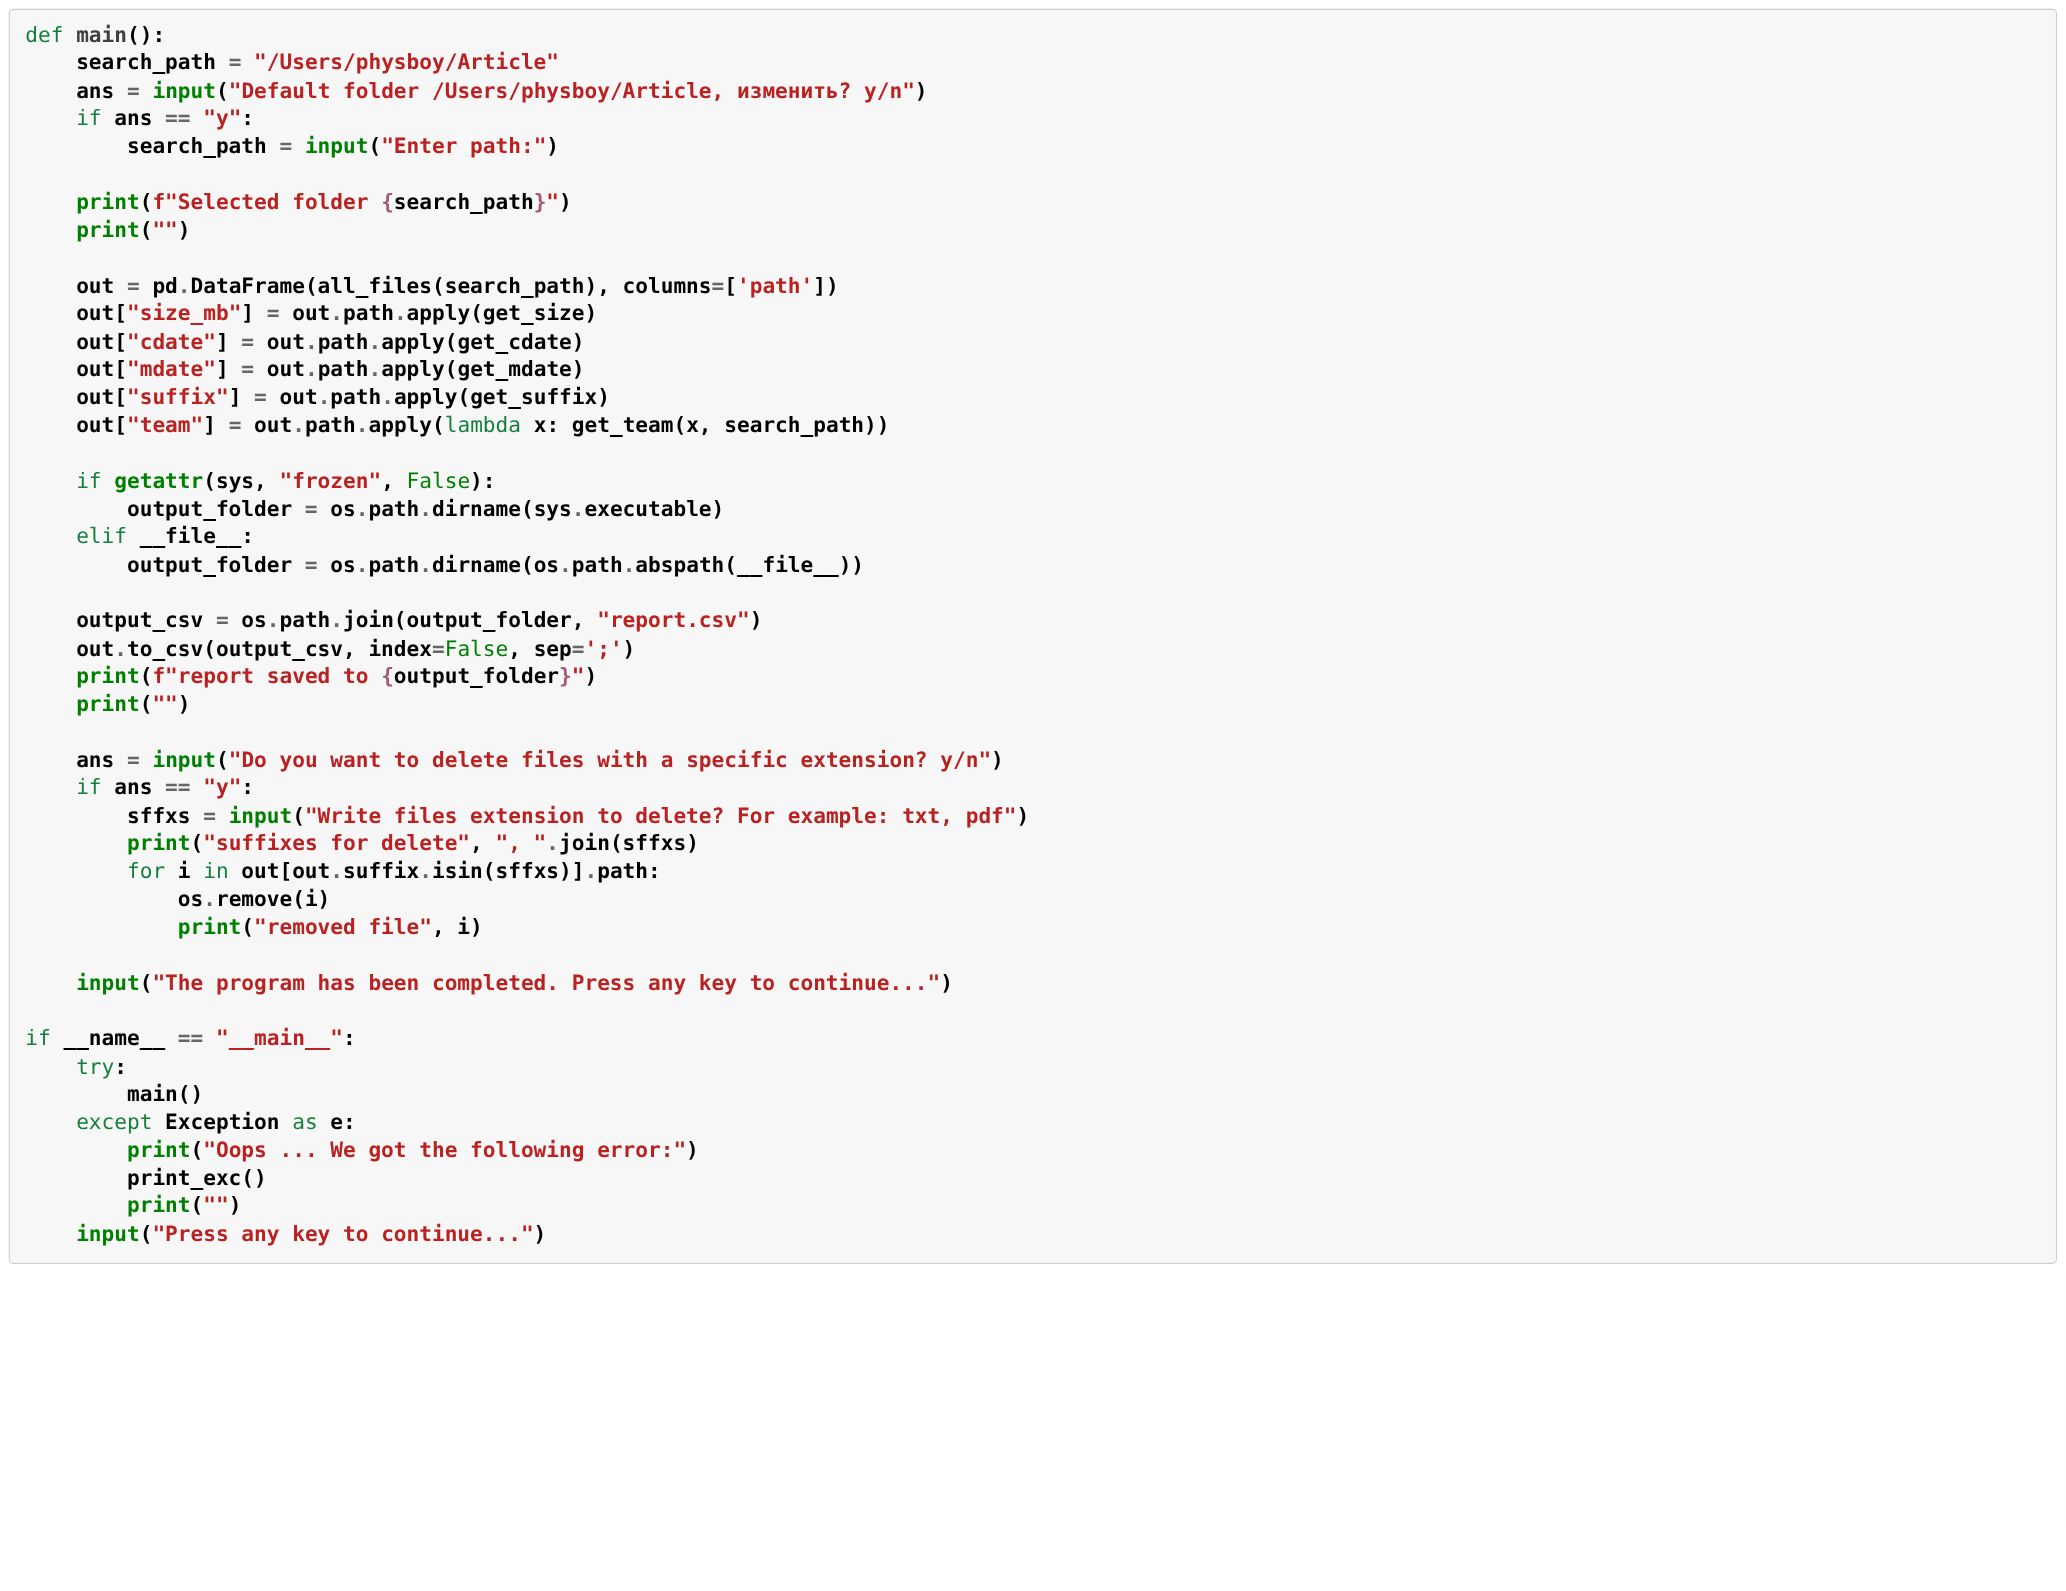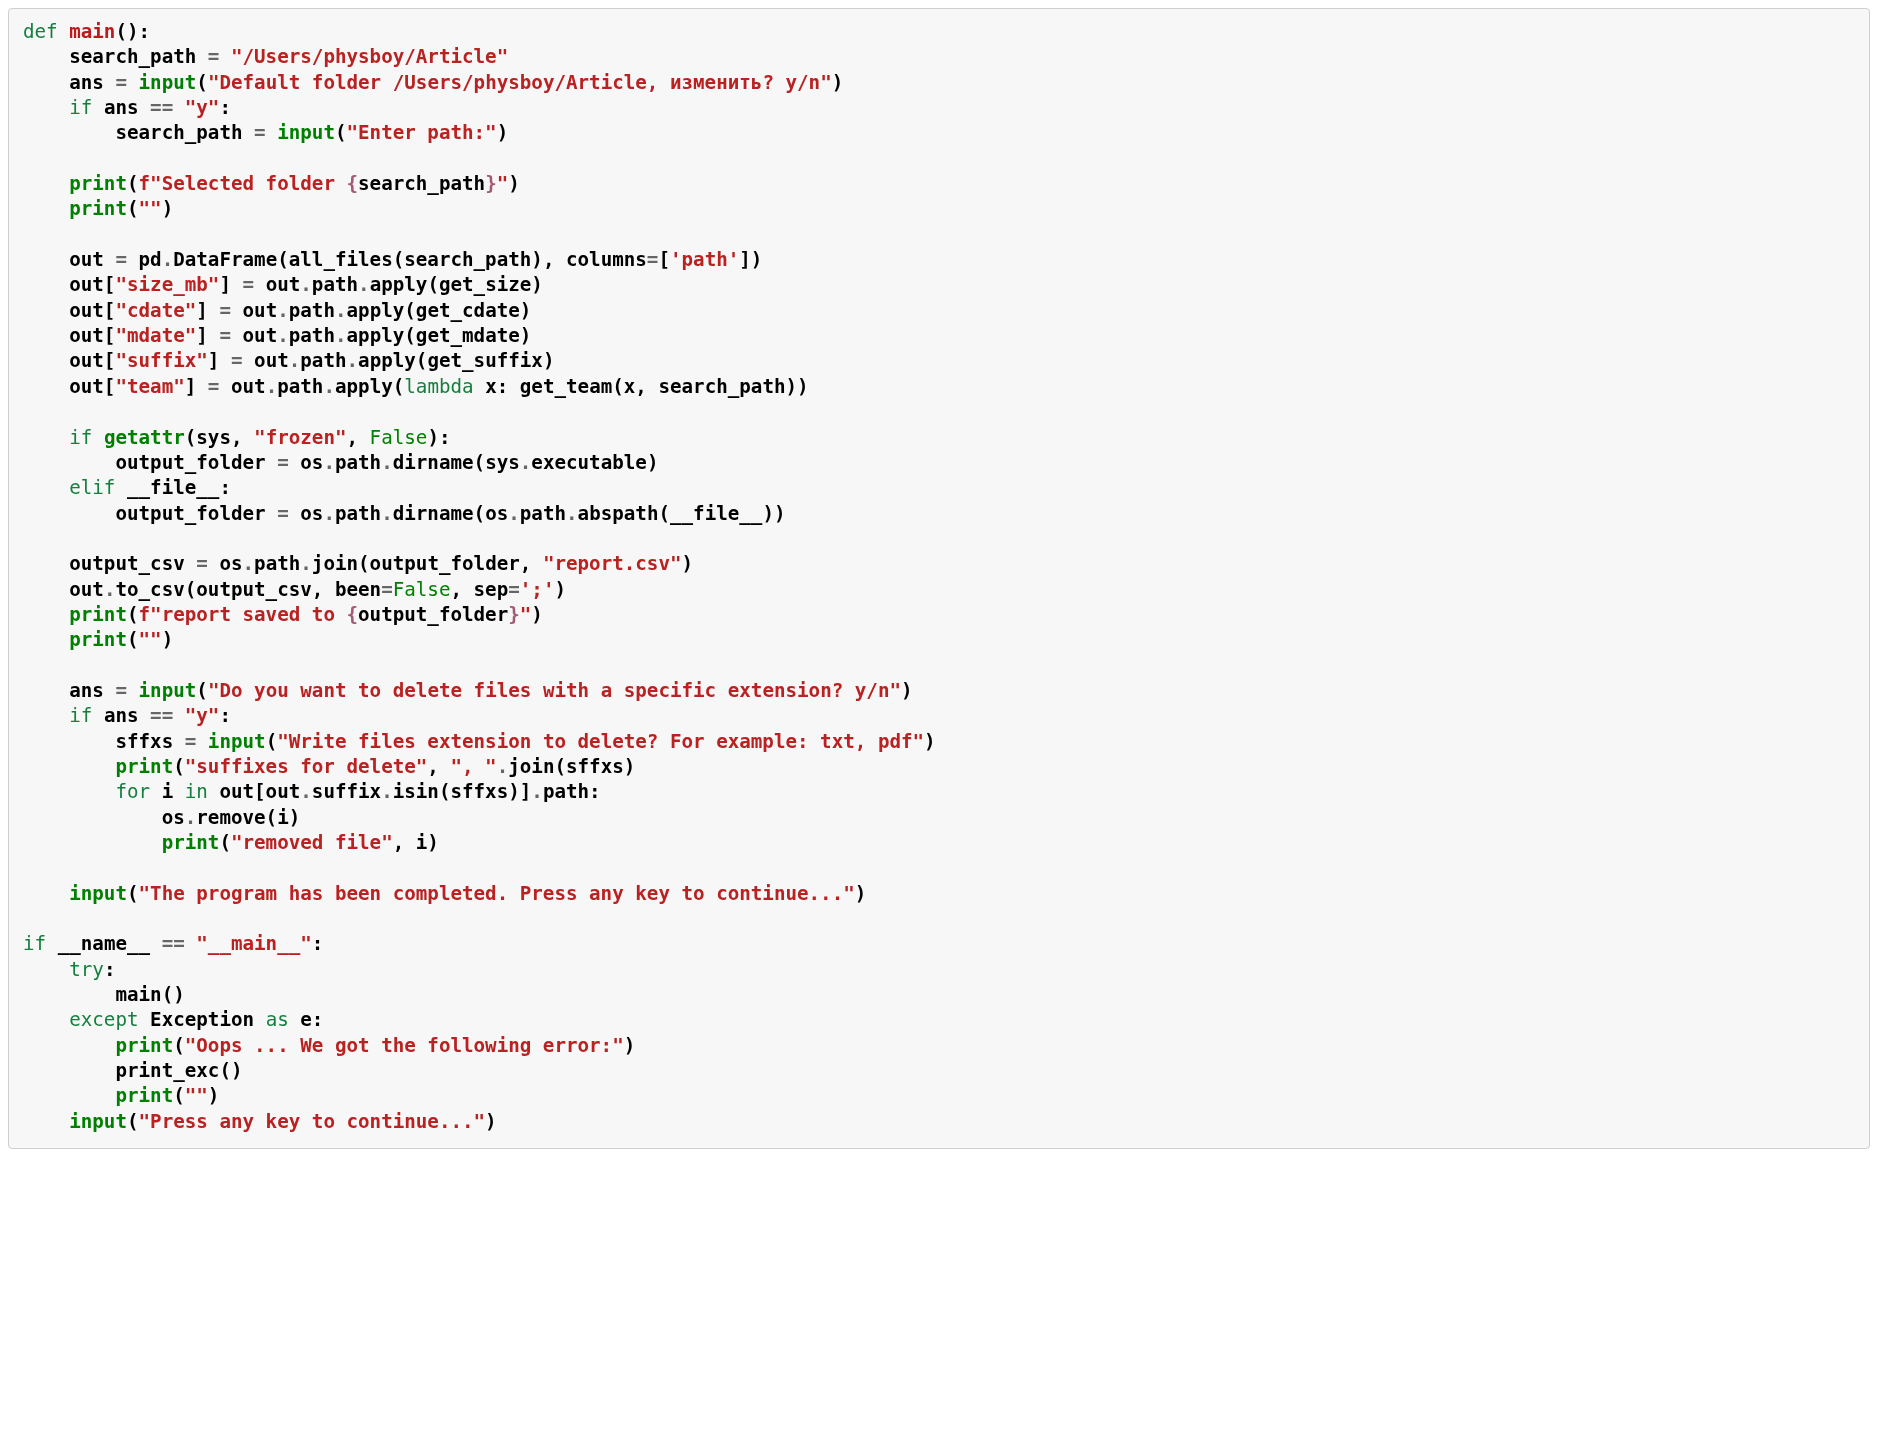--- a/index.html
+++ b/index.html
@@ -19,21 +19,21 @@
     margin: 0;
     font-family: "Menlo", "Consolas", "DejaVu Sans Mono", monospace;
     font-size: 19.2px;
     line-height: 1.32;
     white-space: pre;
     color: #000;
     font-weight: 600;
   }
   .k  { color: #15803d; font-weight: 400; }
   .kc { color: #008000; font-weight: 400; }
-  .nf { color: #b91c1c; margin-top: 24px; }
+  .nf { color: #404040; margin-top: 24px; }
   .nb { color: #008000; text-align: center; }
   .s  { color: #ba2121; }
   .si { color: #a45a77; font-weight: 700; }
   .o  { color: #666666; }
 </style>
 </head>
 <body>
 
 <div class="code-container">
 <pre><span class="k">def</span><span> </span><span class="nf">main</span><span>():</span>
@@ -51,21 +51,21 @@
 <span>    </span><span>out[</span><span class="s">"mdate"</span><span>] </span><span class="o">=</span><span> out</span><span class="o">.</span><span>path</span><span class="o">.</span><span>apply(get_mdate)</span>
 <span>    </span><span>out[</span><span class="s">"suffix"</span><span>] </span><span class="o">=</span><span> out</span><span class="o">.</span><span>path</span><span class="o">.</span><span>apply(get_suffix)</span>
 <span>    </span><span>out[</span><span class="s">"team"</span><span>] </span><span class="o">=</span><span> out</span><span class="o">.</span><span>path</span><span class="o">.</span><span>apply(</span><span class="k">lambda</span><span> x: get_team(x, search_path))</span>
 
 <span>    </span><span class="k">if</span><span> </span><span class="nb">getattr</span><span>(sys, </span><span class="s">"frozen"</span><span>, </span><span class="kc">False</span><span>):</span>
 <span>        </span><span>output_folder </span><span class="o">=</span><span> os</span><span class="o">.</span><span>path</span><span class="o">.</span><span>dirname(sys</span><span class="o">.</span><span>executable)</span>
 <span>    </span><span class="k">elif</span><span> </span><span>__file__</span><span>:</span>
 <span>        </span><span>output_folder </span><span class="o">=</span><span> os</span><span class="o">.</span><span>path</span><span class="o">.</span><span>dirname(os</span><span class="o">.</span><span>path</span><span class="o">.</span><span>abspath(__file__))</span>
 
 <span>    </span><span>output_csv </span><span class="o">=</span><span> os</span><span class="o">.</span><span>path</span><span class="o">.</span><span>join(output_folder, </span><span class="s">"report.csv"</span><span>)</span>
-<span>    </span><span>out</span><span class="o">.</span><span>to_csv(output_csv, been</span><span class="o">=</span><span class="kc">False</span><span>, sep</span><span class="o">=</span><span class="s">';'</span><span>)</span>
+<span>    </span><span>out</span><span class="o">.</span><span>to_csv(output_csv, index</span><span class="o">=</span><span class="kc">False</span><span>, sep</span><span class="o">=</span><span class="s">';'</span><span>)</span>
 <span>    </span><span class="nb">print</span><span>(</span><span class="s">f"report saved to </span><span class="si">{</span><span>output_folder</span><span class="si">}</span><span class="s">"</span><span>)</span>
 <span>    </span><span class="nb">print</span><span>(</span><span class="s">""</span><span>)</span>
 
 <span>    </span><span>ans </span><span class="o">=</span><span> </span><span class="nb">input</span><span>(</span><span class="s">"Do you want to delete files with a specific extension? y/n"</span><span>)</span>
 <span>    </span><span class="k">if</span><span> ans </span><span class="o">==</span><span> </span><span class="s">"y"</span><span>:</span>
 <span>        </span><span>sffxs </span><span class="o">=</span><span> </span><span class="nb">input</span><span>(</span><span class="s">"Write files extension to delete? For example: txt, pdf"</span><span>)</span>
 <span>        </span><span class="nb">print</span><span>(</span><span class="s">"suffixes for delete"</span><span>, </span><span class="s">", "</span><span class="o">.</span><span>join(sffxs)</span>
 <span>        </span><span class="k">for</span><span> i </span><span class="k">in</span><span> out[out</span><span class="o">.</span><span>suffix</span><span class="o">.</span><span>isin(sffxs)]</span><span class="o">.</span><span>path:</span>
 <span>            </span><span>os</span><span class="o">.</span><span>remove(i)</span>
 <span>            </span><span class="nb">print</span><span>(</span><span class="s">"removed file"</span><span>, i)</span>

